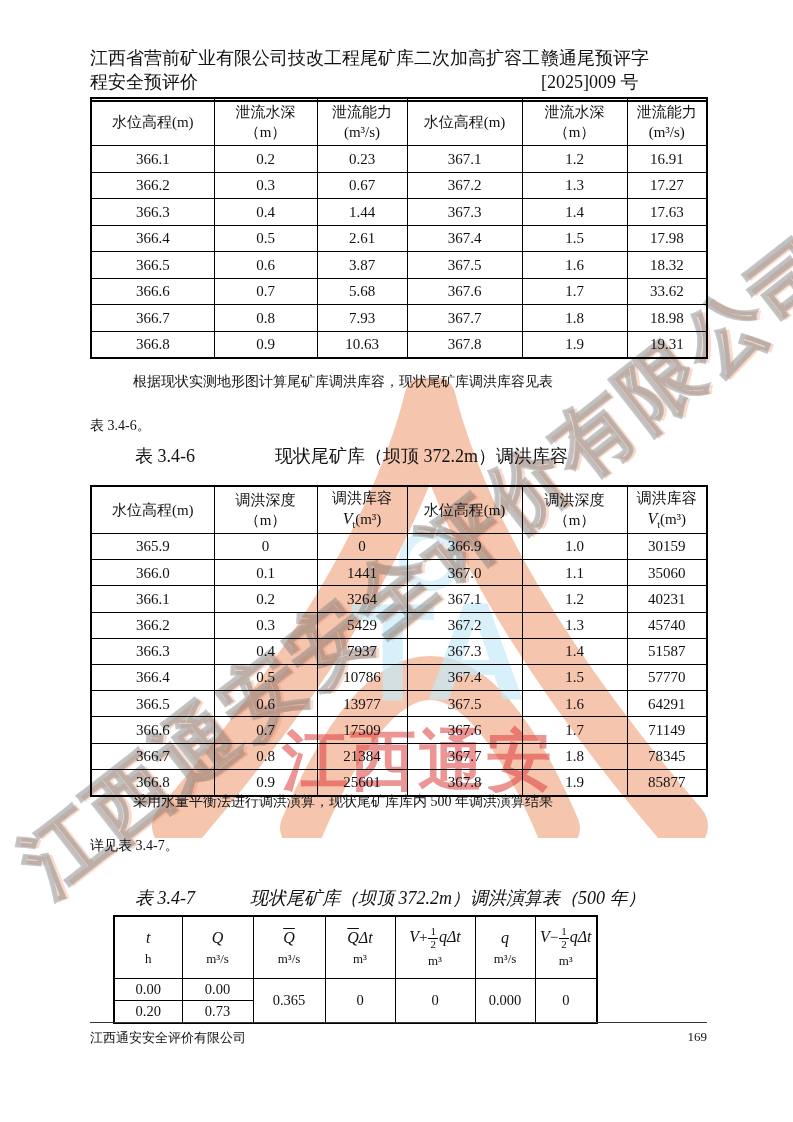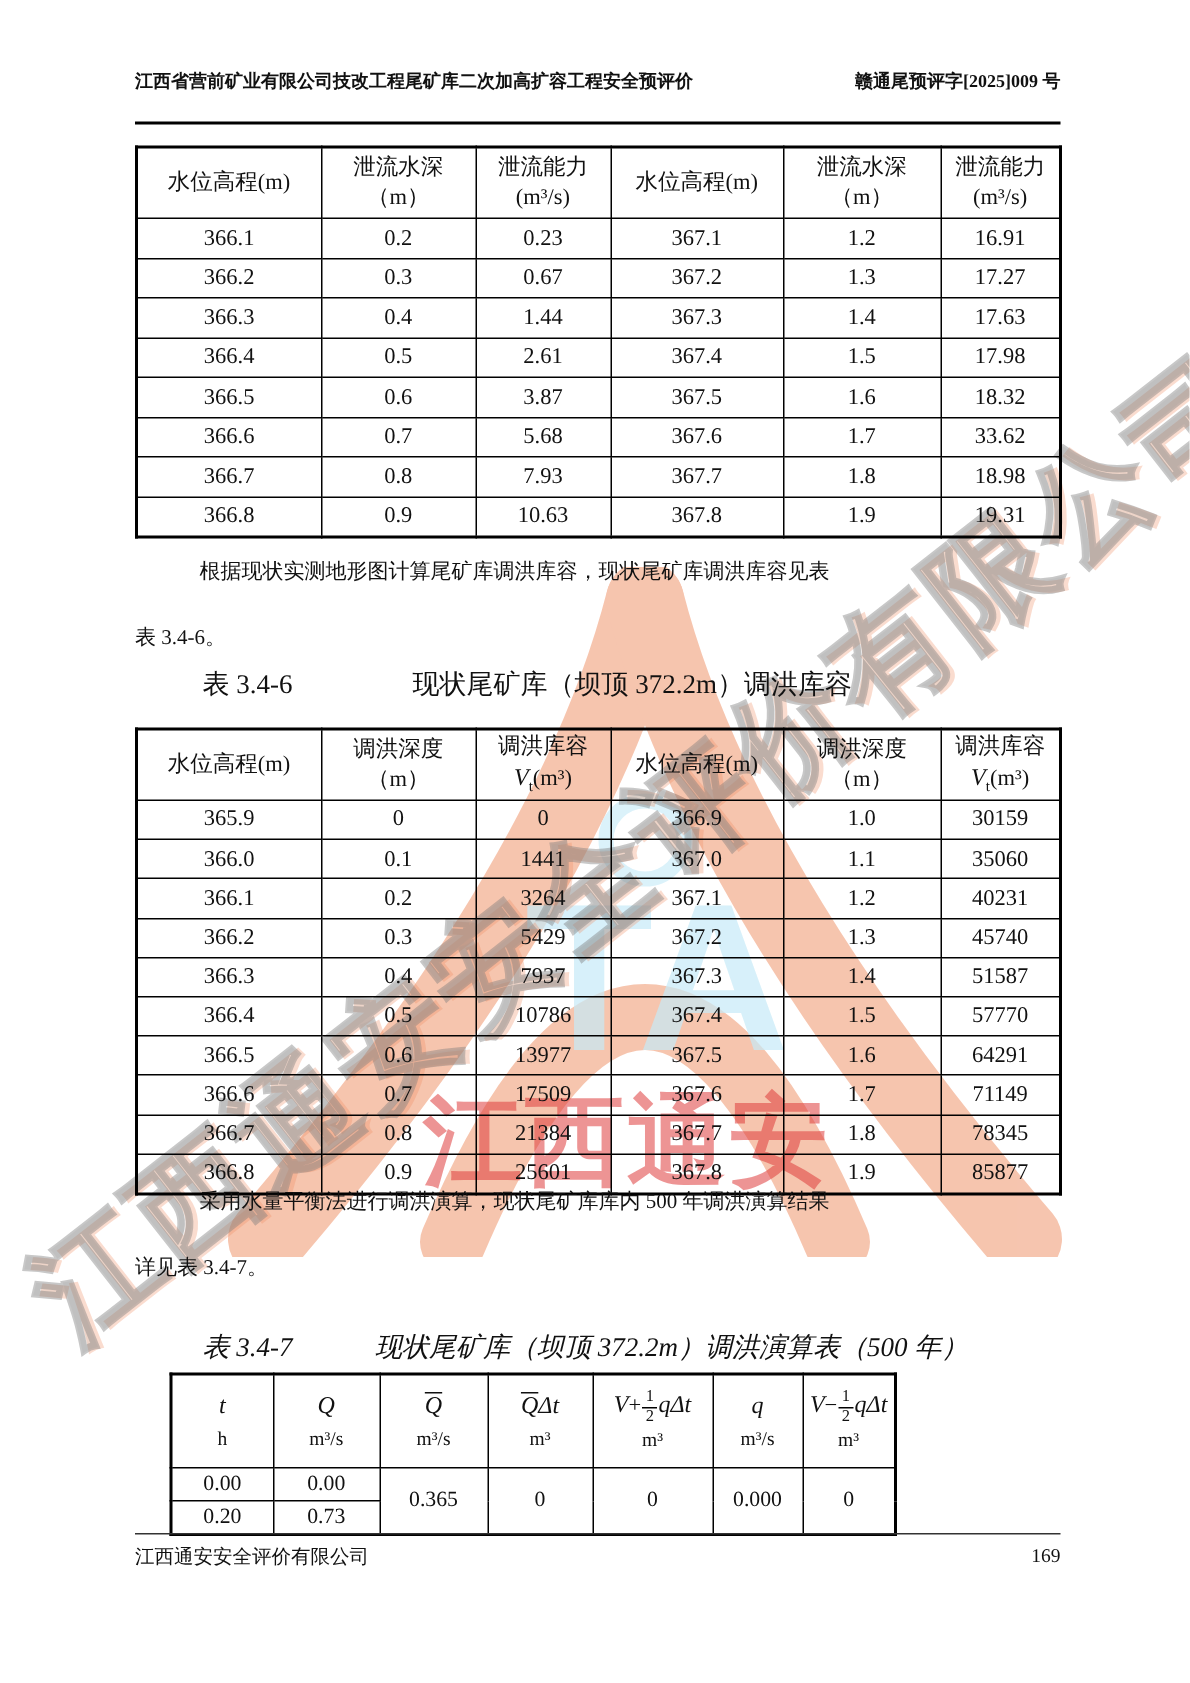--- a/index.html
+++ b/index.html
@@ -22,21 +22,21 @@
   .wm-red{
     left:282px;top:716px;font-size:66px;letter-spacing:2px;white-space:nowrap;
     color:rgba(222,60,60,0.55);font-weight:bold;text-align:center;
   }
   .wm-logo{left:150px;top:378px;width:560px;height:460px;}
   
   .layer{position:absolute;inset:0;z-index:1;}
   .pg-header{
     position:absolute;left:90px;right:86px;top:46px;
     display:flex;justify-content:space-between;align-items:flex-end;
-    font-size:12px;border-bottom:2.5px solid #000;padding-bottom:18px;font-weight:bold;
+    font-size:18px;border-bottom:2.5px solid #000;padding-bottom:6px;
   }
   .pg-footer{
     position:absolute;left:90px;right:86px;top:1022px;
     display:flex;justify-content:space-between;
     font-size:13px;border-top:1.5px solid #333;padding-top:6px;
   }
   table{border-collapse:collapse;table-layout:fixed;position:absolute;background:transparent;}
   td,th{border:1.5px solid #000;text-align:center;vertical-align:middle;
         font-weight:normal;padding:0;font-size:15px;line-height:1.35;}
   table{border:2px solid #000;}

